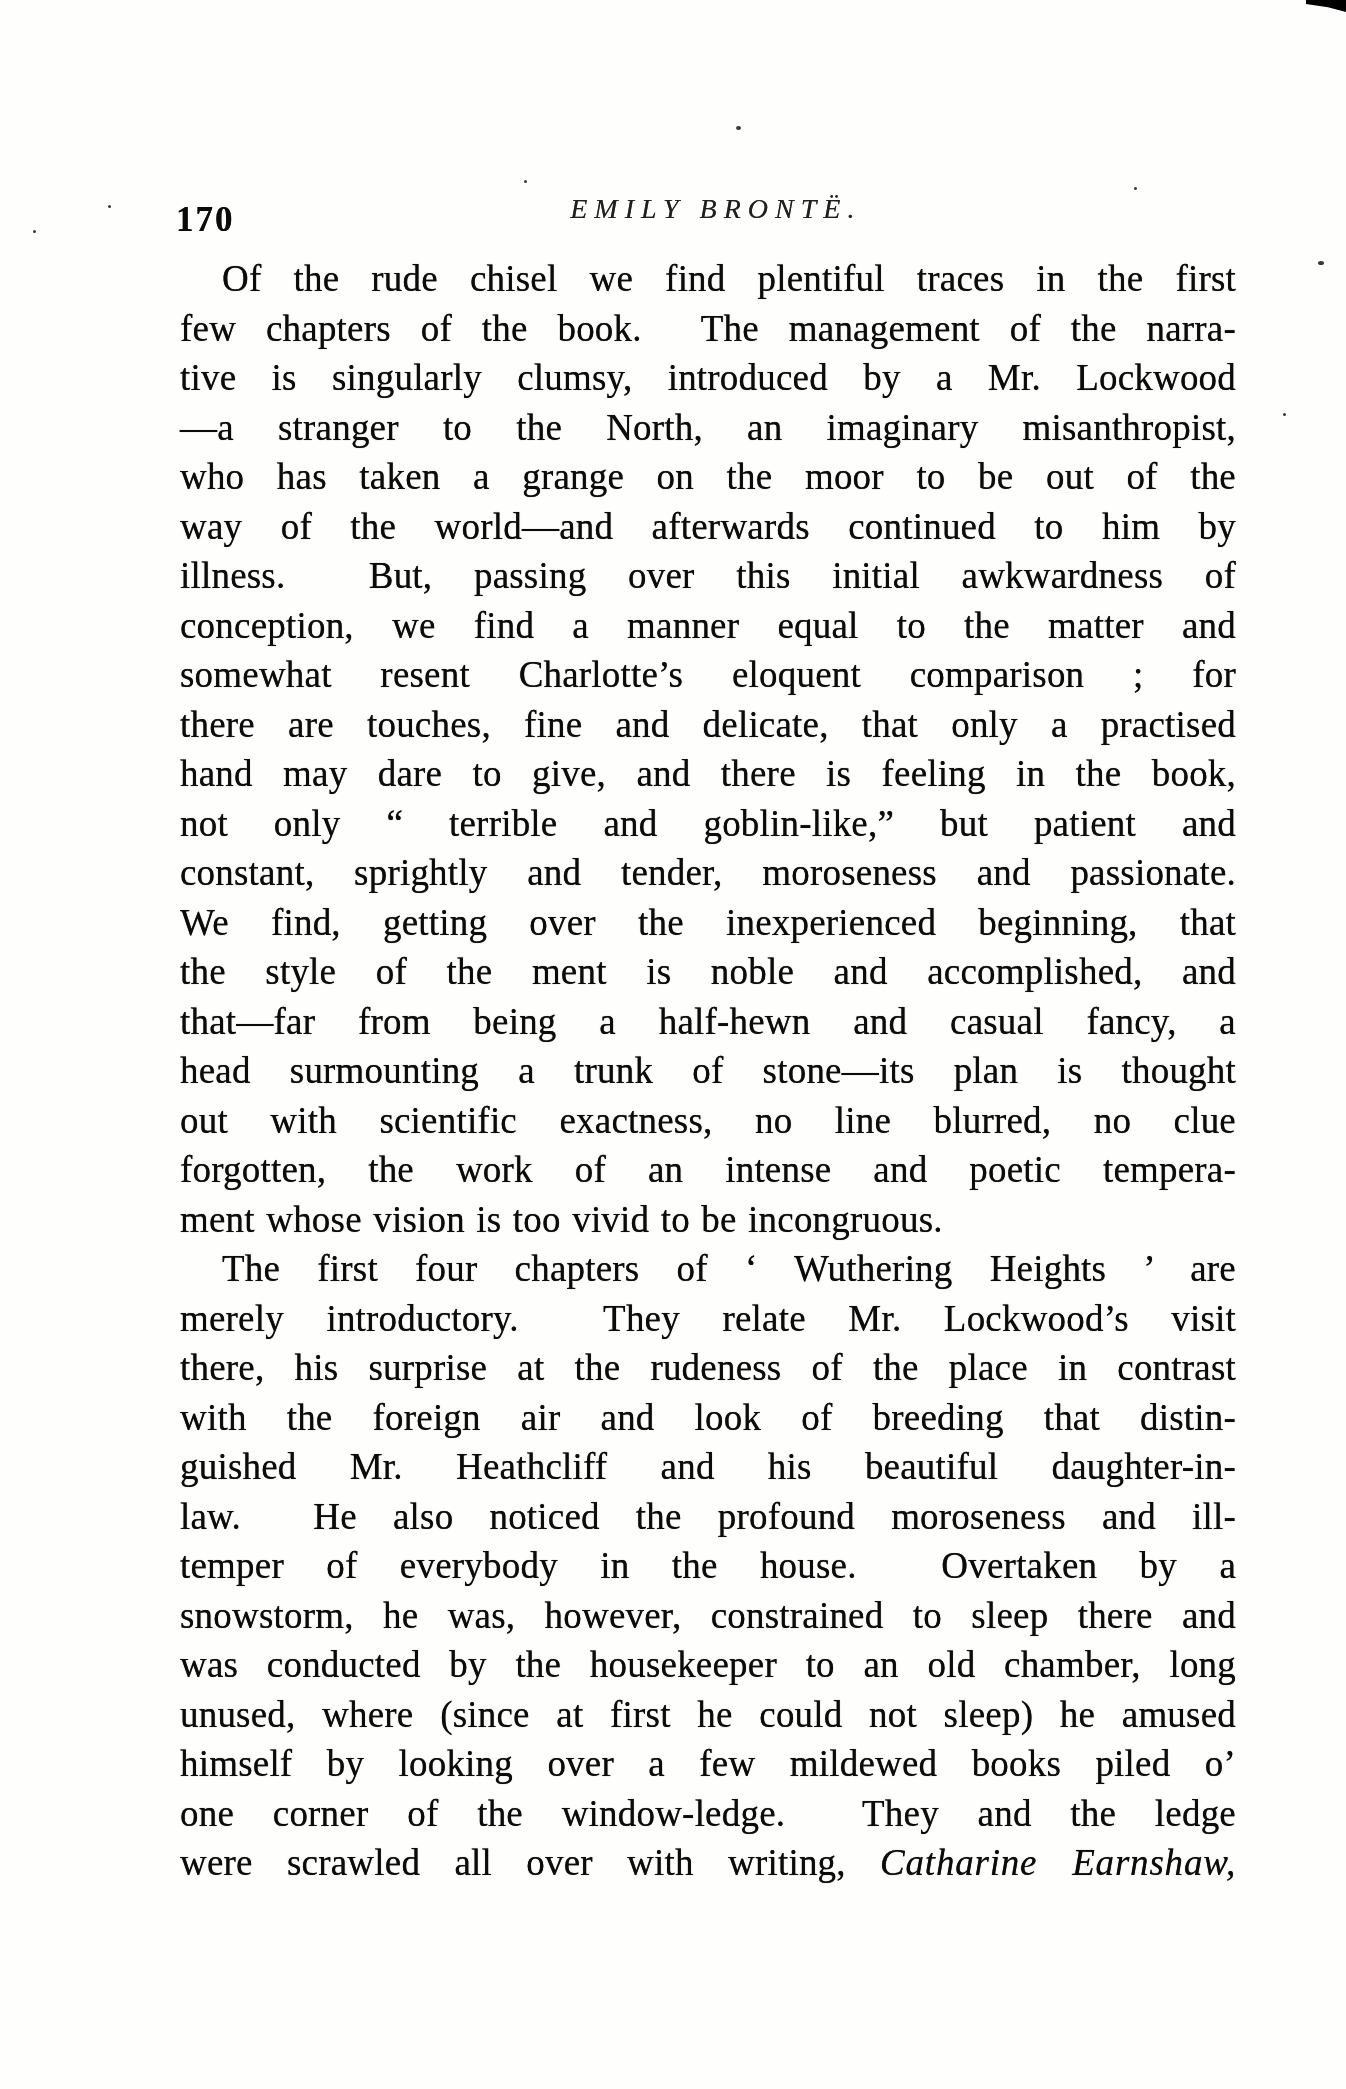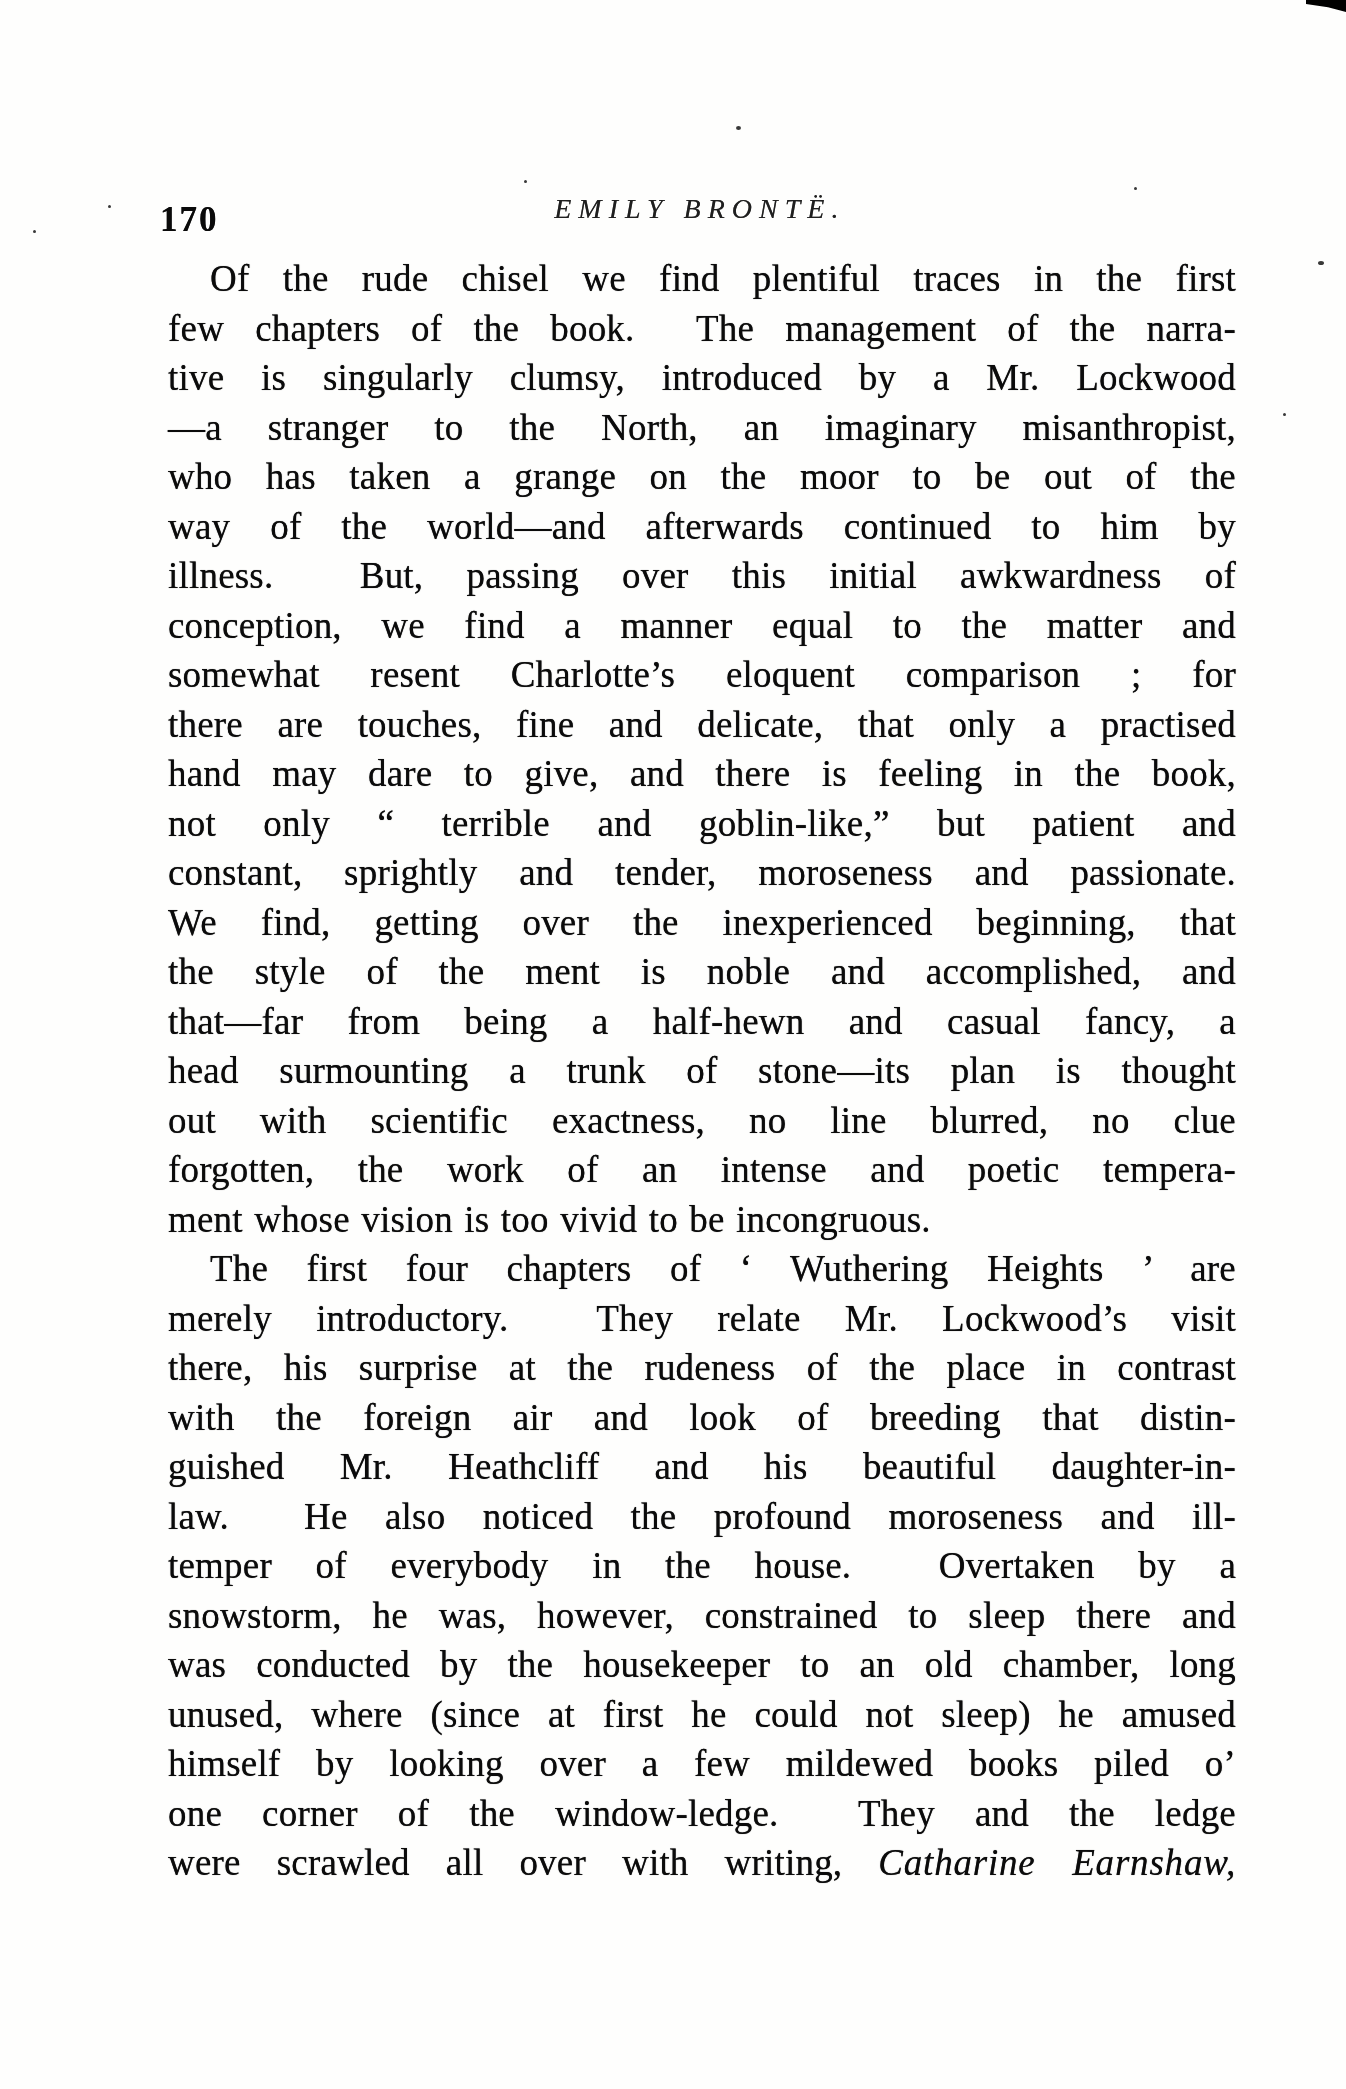--- a/index.html
+++ b/index.html
@@ -11,21 +11,21 @@
     background: #fefefdff;
     font-family: "Liberation Serif", "DejaVu Serif", serif;
     color: #0b0b0b;
     overflow: hidden;
   }
 
   
   .running-head {
     position: absolute;
     top: 193px;
-    left: 160px;
+    left: 176px;
     width: 1068px;
     height: 54px;
   }
   .page-num {
     position: absolute;
     left: 0;
     top: 7px;
     font-size: 35px;
     font-weight: bold;
     letter-spacing: 2px;
@@ -55,20 +55,21 @@
     line-height: 49.5px;
     word-spacing: 2px;
     letter-spacing: 0.2px;
     text-shadow: 0 0 0.7px rgba(10,10,10,0.85);
   }
   .paragraph { margin: 0; }
   .line {
     text-align: justify;
     text-align-last: justify;
     white-space: normal;
+    margin-left: 12px;
   }
   .line.indent { text-indent: 42px; }
   .line.last-left { text-align-last: left; }
   .line i { font-style: italic; letter-spacing: 0.8px; }
 
   
   .corner-artifact {
     position: absolute;
     background: #000;
     clip-path: polygon(0 0, 100% 0, 100% 92%, 55% 55%, 0 30%);

